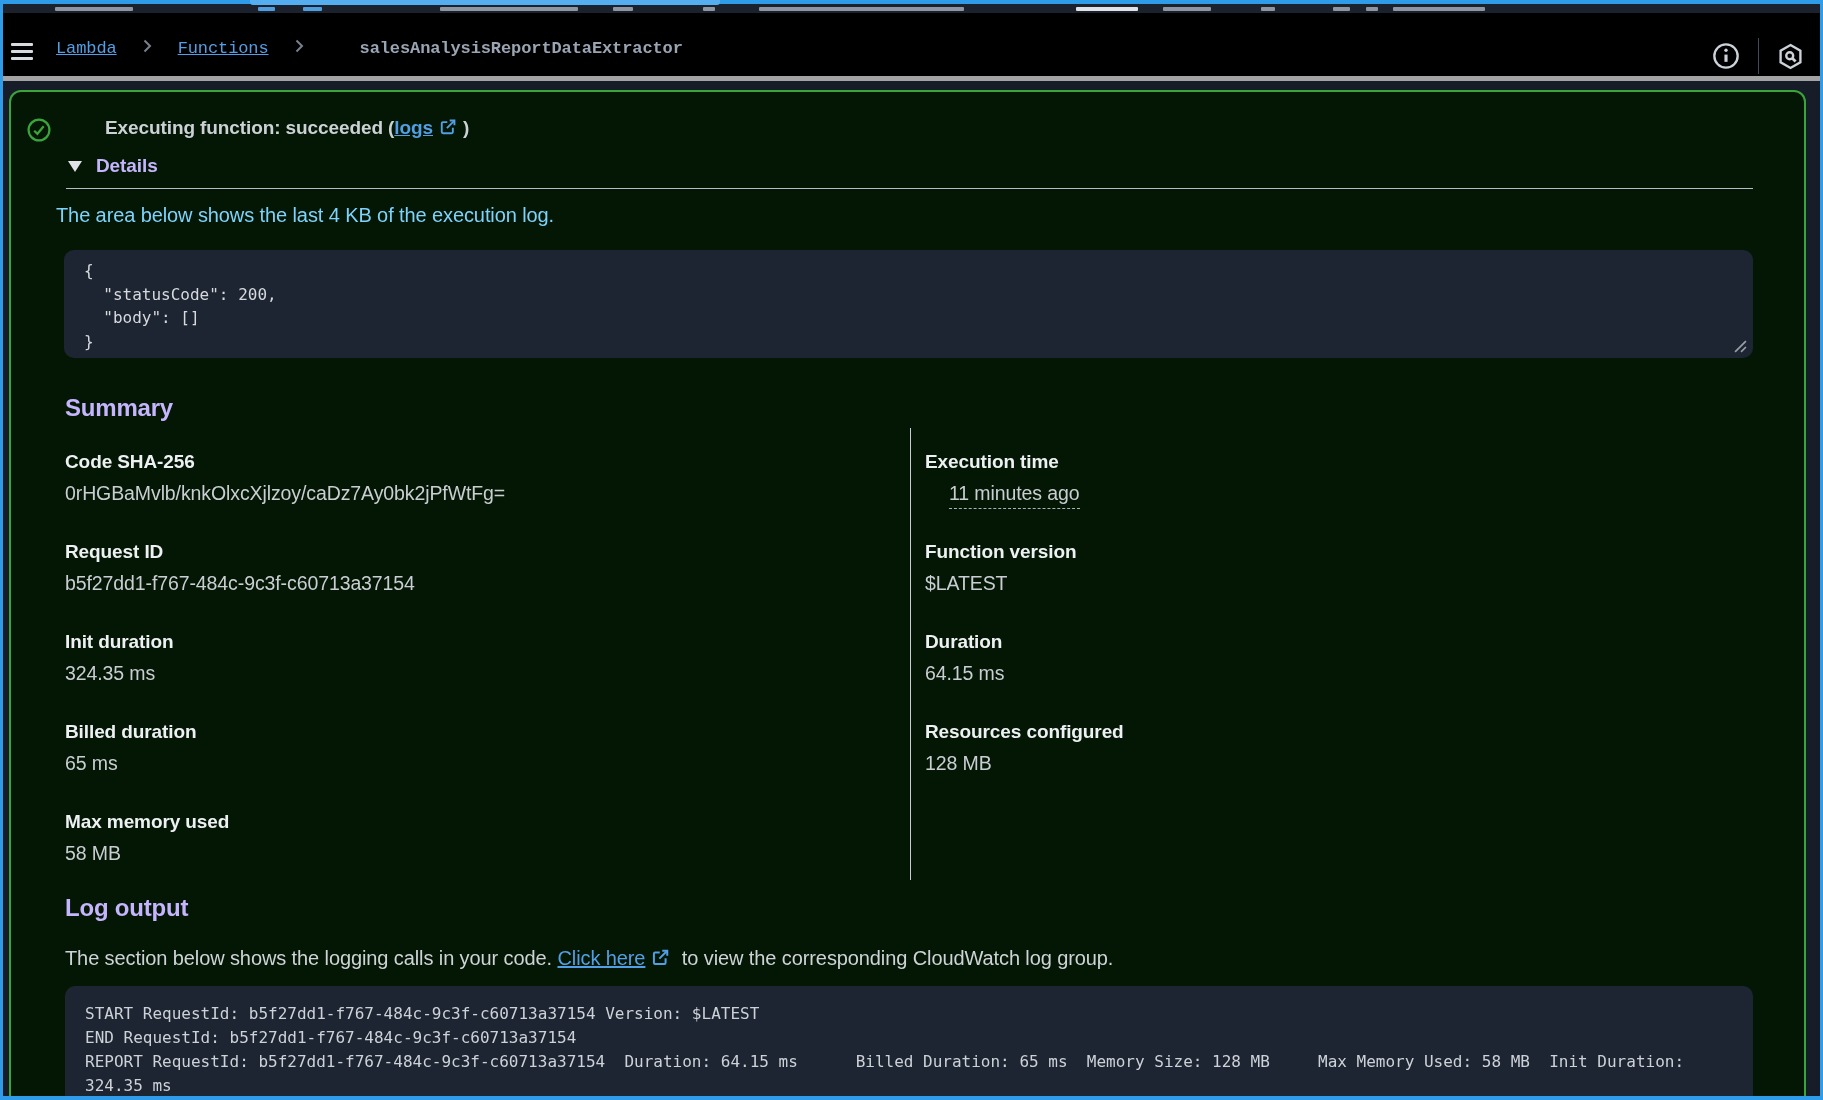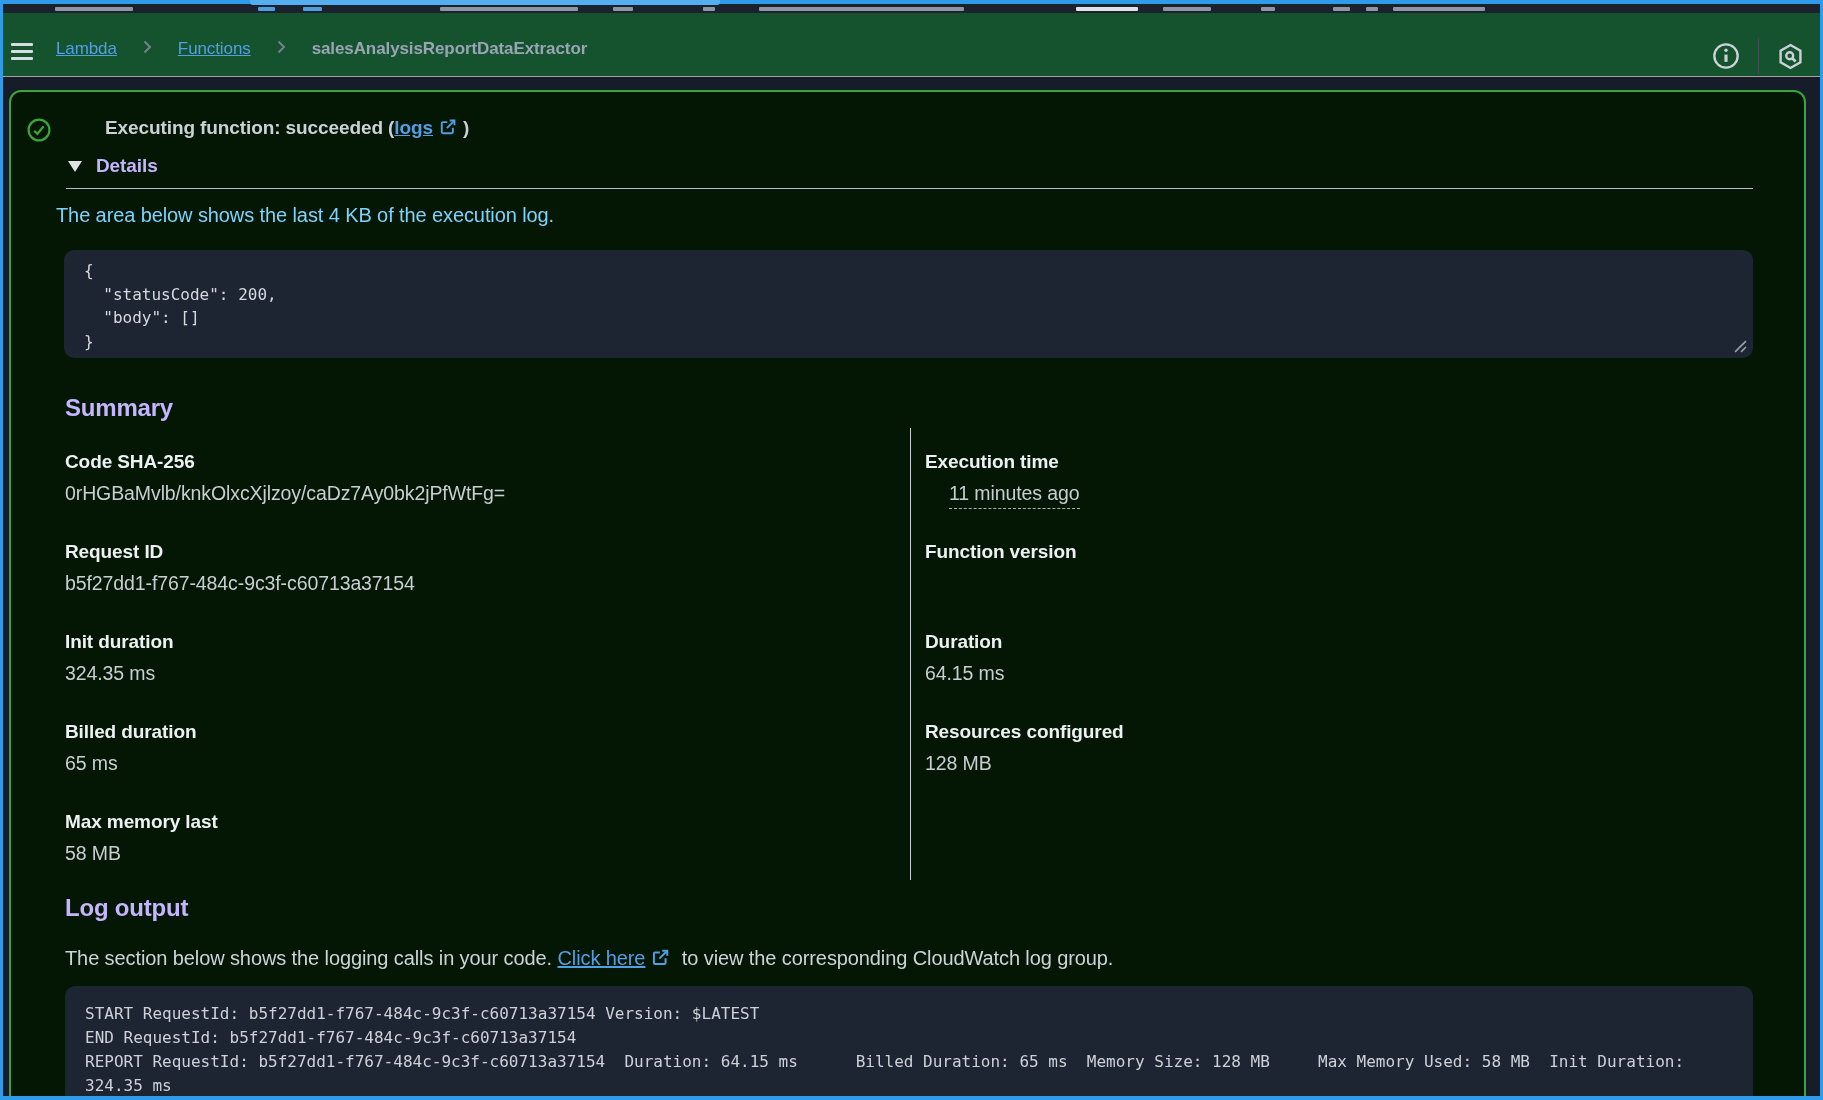--- a/index.html
+++ b/index.html
@@ -11,26 +11,26 @@
     color:#ced3d8;
   }
   .abs{position:absolute;}
   
   .frame{position:absolute;inset:0;border:3px solid #2e9ce9;border-top-width:4px;border-bottom-width:4px;pointer-events:none;z-index:50;}
   .tab-hilite{position:absolute;left:250px;top:0;width:470px;height:5px;background:#55aef0;border-radius:0 0 3px 3px;z-index:51;}
   
   .top-strip{position:absolute;left:3px;top:4px;width:1817px;height:9px;background:#1b222e;}
   .frag{position:absolute;top:3px;height:4px;border-radius:1px;background:#8d96a2;}
   
-  .navbar{position:absolute;left:3px;top:13px;width:1817px;height:63px;background:#14532d;border-bottom:1px solid #a3a3a3;}
+  .navbar{position:absolute;left:3px;top:13px;width:1817px;height:63px;background:#000000;border-bottom:5px solid #a3a3a3;font-family:Liberation Mono, monospace;}
   .hamburger{position:absolute;left:8px;top:30px;width:22px;height:18px;cursor:pointer;}
   .hamburger i{display:block;height:2.6px;background:#d7dce1;margin-bottom:4.6px;border-radius:1px;}
   .breadcrumb{position:absolute;left:53px;top:26px;display:flex;align-items:center;column-gap:26px;font-size:17px;}
   .breadcrumb a{color:#539fe5;text-decoration:underline;cursor:pointer;}
-  .crumb-current{color:#9aa5b4;font-weight:700;}
+  .crumb-current{color:#9aa5b4;font-weight:700;margin-left:30px;}
   .nav-right{position:absolute;right:16px;top:24px;display:flex;align-items:center;column-gap:18px;height:38px;}
   .nav-div{width:1px;height:36px;background:#434b58;}
   .icon-btn{cursor:pointer;display:flex;align-items:center;}
   
   .banner-bg{position:absolute;left:9px;top:90px;width:1793px;height:1030px;background:#041604;border:2px solid #3ba53b;border-radius:12px;}
   .banner-title{position:absolute;left:65px;top:116px;display:flex;align-items:center;font-size:19px;font-weight:700;color:#ccd1d6;margin-left:40px;}
   .banner-title a{color:#539fe5;text-decoration:underline;cursor:pointer;}
   .ext-icon{margin:0 5px 0 6px;position:relative;top:1px;}
   .details-row{position:absolute;left:68px;top:155px;display:flex;align-items:center;column-gap:14px;font-size:19px;font-weight:700;color:#c4b5fd;cursor:pointer;}
   .hr{position:absolute;left:66px;top:188px;width:1687px;height:1px;background:#b6bdc4;}
@@ -174,34 +174,35 @@
     </div>
     <div class="field">
       <div class="lbl">Init duration</div>
       <div class="val">324.35 ms</div>
     </div>
     <div class="field">
       <div class="lbl">Billed duration</div>
       <div class="val">65 ms</div>
     </div>
     <div class="field">
-      <div class="lbl">Max memory last</div>
+      <div class="lbl">Max memory used</div>
       <div class="val">58 MB</div>
     </div>
   </div>
 
   <div class="v-divider"></div>
 
   <div class="fields right">
     <div class="field">
       <div class="lbl">Execution time</div>
       <div class="val"><span class="tooltip-val">11 minutes ago</span></div>
     </div>
     <div class="field">
       <div class="lbl">Function version</div>
+      <div class="val">$LATEST</div>
     </div>
     <div class="field">
       <div class="lbl">Duration</div>
       <div class="val">64.15 ms</div>
     </div>
     <div class="field">
       <div class="lbl">Resources configured</div>
       <div class="val">128 MB</div>
     </div>
   </div>

